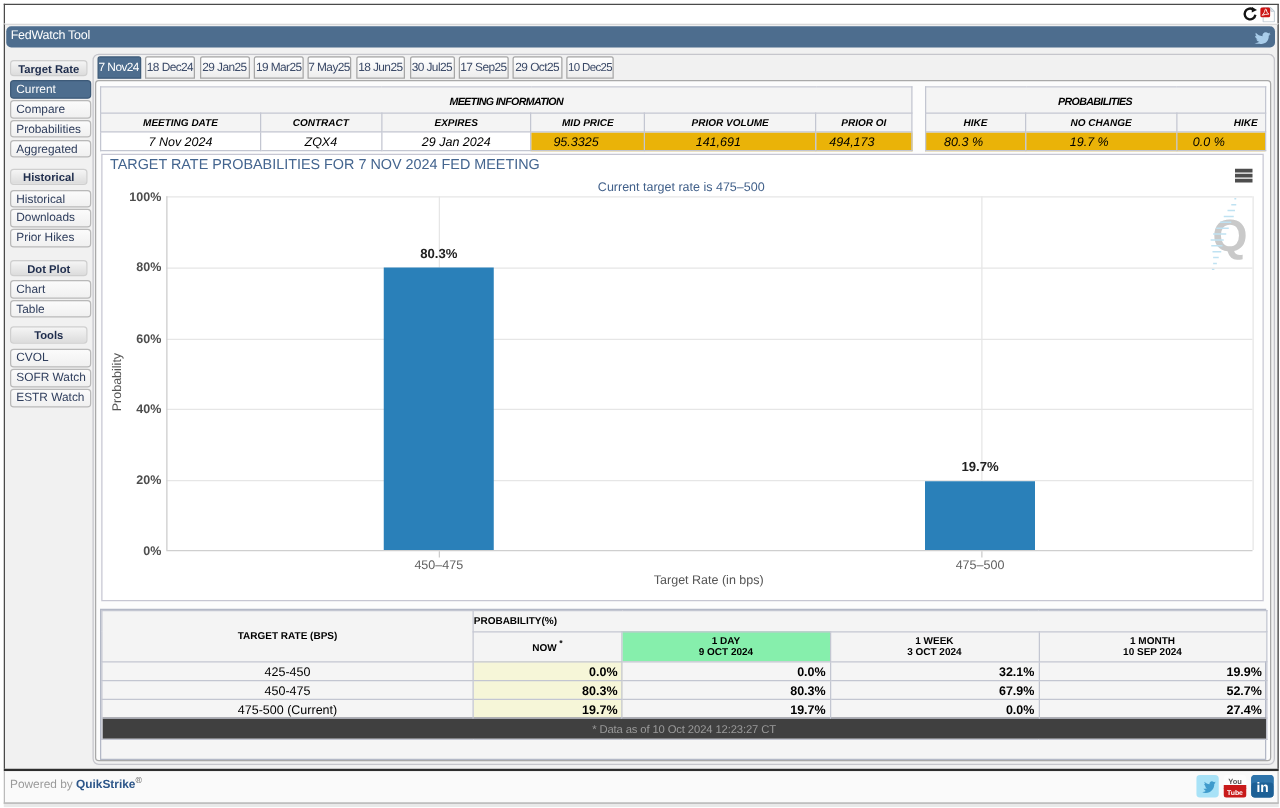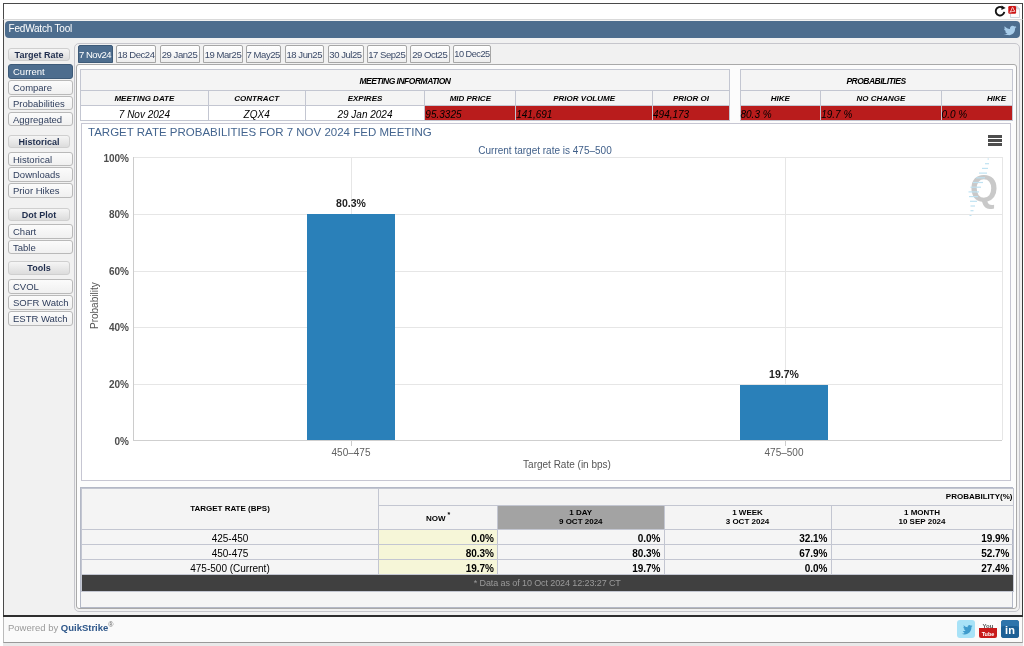--- a/index.html
+++ b/index.html
@@ -27,21 +27,21 @@
 
 .tab { position:absolute; top:44.5px; height:18px; background:linear-gradient(#ffffff,#ededed); border:1px solid #a6a6a6; border-radius:2px 2px 0 0; font-size:9.5px; letter-spacing:-0.45px; color:#3b4a68; text-align:center; line-height:17px; white-space:nowrap; overflow:hidden; }
 .tabsel { background:#4d6d8e; color:#fff; border-color:#3d5a78; }
 
 
 table.info { position:absolute; border-collapse:collapse; font-size:10px;font-style:italic; }
 table.info td, table.info th { border:1px solid #c3c6d1; padding:0; height:15px; }
 table.info .ttl { background:#f4f4f4; font-size:8.5px; letter-spacing:-0.5px; font-weight:bold; height:21px; vertical-align:bottom; padding-bottom:4px; text-align:center; }
 table.info .hdr { background:#f4f4f4; font-size:8px; font-weight:bold; text-align:center; }
 table.info .val { background:#fff; text-align:center; height:15px; padding-top:2px; }
-table.info .valr { background:#b91c1c; text-align:left; padding-right:19px; height:15px; padding-top:2px; }
+table.info .valr { background:#eab308; text-align:center; padding-right:19px; height:15px; padding-top:2px; }
 
 
 #chartpanel { left:80.5px; top:122.5px; width:930.5px; height:358.5px; background:#fff; border:1px solid #c6c6d2; }
 .byellow { background:#f6f6d8; }
 
 #darkline { left:3px; top:614.5px; width:1020px; height:2px; background:#2e2e2e; }
 #footer { left:3px; top:616.5px; width:1020px; height:26.5px; background:#fafafa; border-left:1px solid #bbb; border-right:1px solid #bbb; border-bottom:1px solid #999; }
 #belowfooter { left:3px; top:643px; width:1020px; height:3px; background:#e9e9e9; }
 .gl { width:869.5px; height:1px; background:#e6e6e6; }
 .vgl { top:157.4px; width:1px; height:283px; background:#e6e6e6; }
@@ -188,25 +188,25 @@
   <div class="abs" style="left:784.8px; top:440.5px; width:1px; height:5.5px; background:#cccccc;"></div>
   <div class="abs xlab" style="left:301px; top:446.5px;">450–475</div>
   <div class="abs xlab" style="left:734px; top:446.5px;">475–500</div>
   <div class="abs" style="left:367px; top:458.5px; width:400px; text-align:center; font-size:10px; color:#555;">Target Rate (in bps)</div>
 
   <div class="abs" style="left:80px; top:486.5px; width:932.5px; height:121.5px; border:1px solid #b3b8c6; background:#f5f5f5;">
     <table id="btab" style="border-collapse:collapse; width:932.5px; font-size:10px;">
       <tbody>
           <tr>
         <td rowspan="2" style="width:297px; text-align:center; font-size:8px; font-weight:bold; background:#f4f4f4;">TARGET RATE (BPS)</td>
-        <td colspan="4" style="height:17px; text-align:right; font-size:8px; font-weight:bold; background:#f4f4f4;">PROBABILITY(%)</td>
+        <td colspan="4" style="height:17px; text-align:left; font-size:8px; font-weight:bold; background:#f4f4f4;">PROBABILITY(%)</td>
       </tr>
       <tr>
         <td style="width:119px; height:24px; text-align:center; font-size:8px; font-weight:bold; background:#f4f4f4;">NOW<sup style="font-size:7px;">&nbsp;*</sup></td>
-        <td style="width:166.5px; text-align:center; font-size:8px; font-weight:bold; background:#a3a3a3;">1 DAY<br>9 OCT 2024</td>
+        <td style="width:166.5px; text-align:center; font-size:8px; font-weight:bold; background:#86efac;">1 DAY<br>9 OCT 2024</td>
         <td style="width:167px; text-align:center; font-size:8px; font-weight:bold; background:#f4f4f4;">1 WEEK<br>3 OCT 2024</td>
         <td style="text-align:center; font-size:8px; font-weight:bold; background:#f4f4f4;">1 MONTH<br>10 SEP 2024</td>
       </tr>
       <tr>
         <td class="bc">425-450</td>
         <td class="br byellow">0.0%</td>
         <td class="br">0.0%</td>
         <td class="br">32.1%</td>
         <td class="br">19.9%</td>
       </tr>

